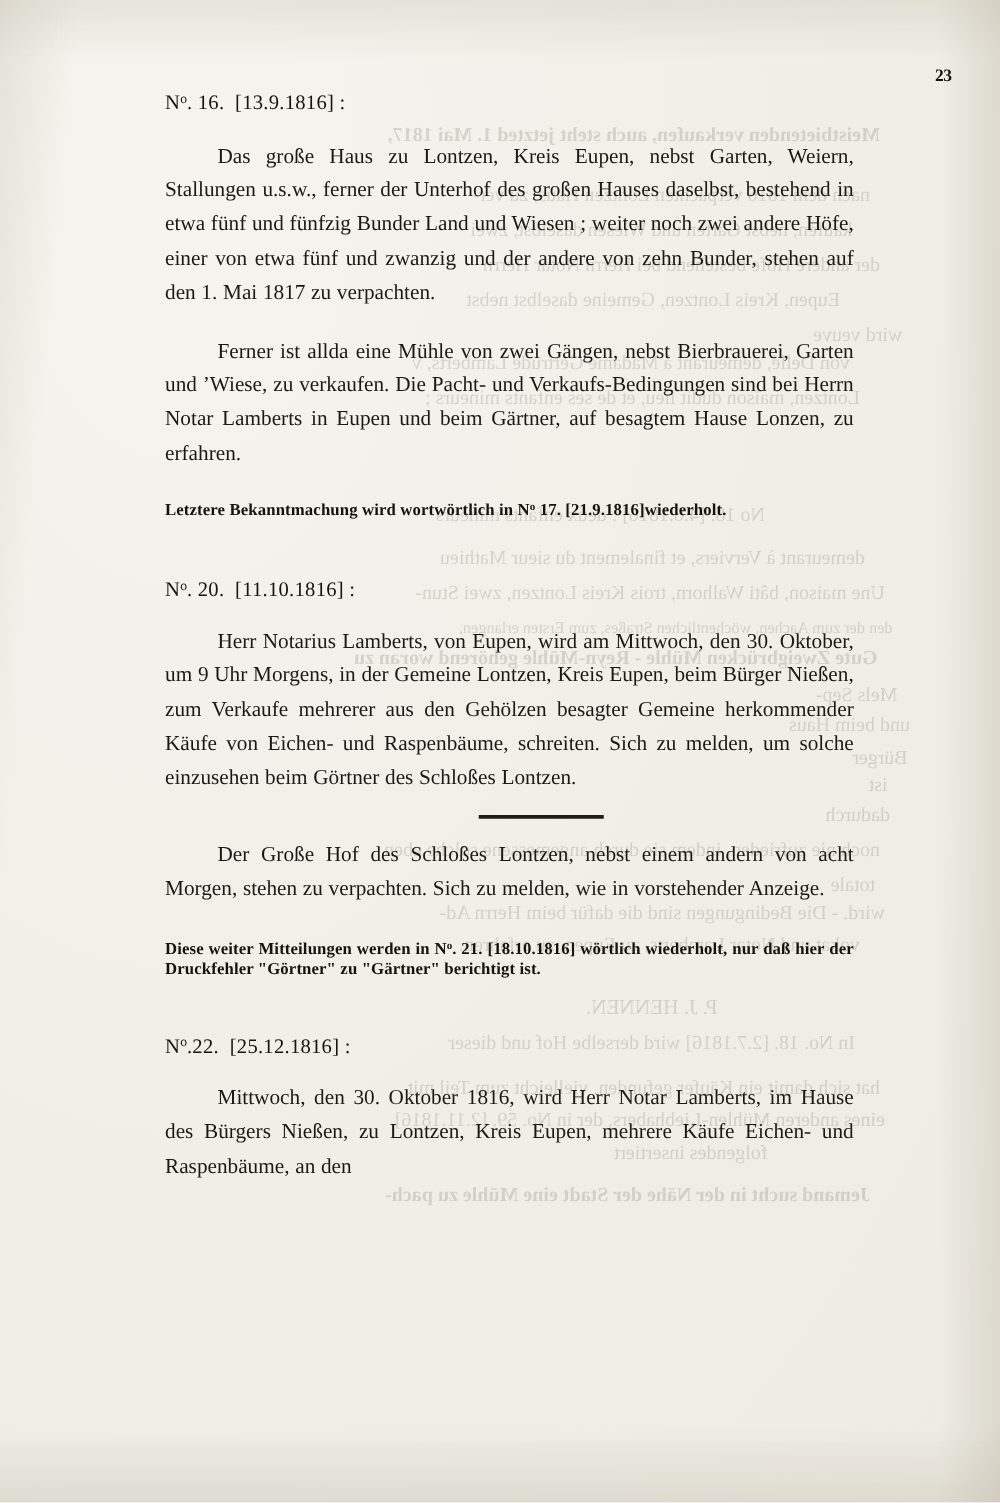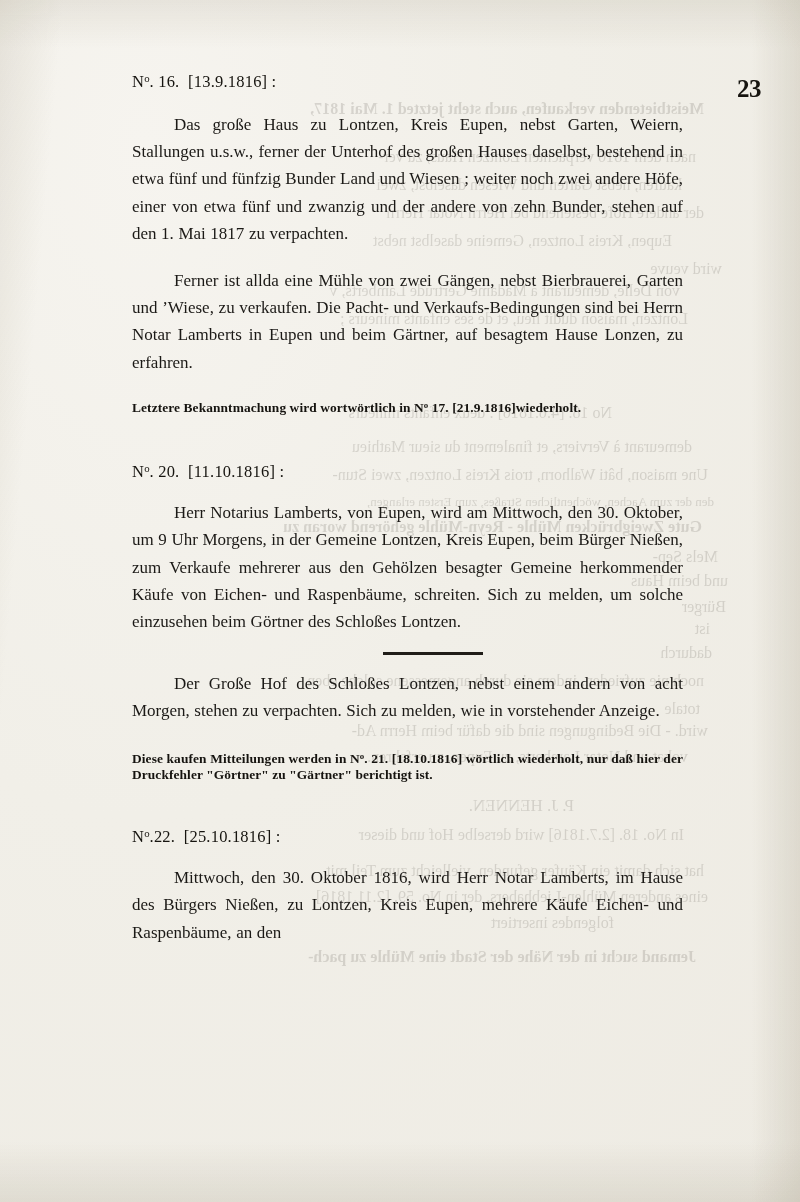--- a/index.html
+++ b/index.html
@@ -44,22 +44,22 @@
     top: 0;
     width: 551px;   
     height: 1202px;
     z-index: 4;
   }
 
   
   .folio {
     position: absolute;
     right: 39px;
-    top: 75px;
-    font-size: 25px;
+    top: 54px;
+    font-size: 14px;
     font-weight: bold;
     letter-spacing: -0.5px;
     color: #16140f;
     z-index: 6;
   }
 
   
   .entry-head {
     font-size: 16.5px;
     font-weight: normal;
@@ -208,24 +208,24 @@
     <div class="s-rule-above"></div>
     <div class="divider-wrap">
       <div class="divider"></div>
     </div>
     <div class="s-rule-below"></div>
 
     <p class="para">Der Große Hof des Schloßes Lontzen, nebst einem andern von acht Morgen, stehen zu verpachten. Sich zu melden, wie in vorstehender Anzeige.</p>
 
     <div class="s-para-to-note" style="height:23px"></div>
 
-    <p class="note"><span>Diese kaufen Mitteilungen werden in N</span><span class="sup">o</span><span>. 21. [18.10.1816] wörtlich wiederholt, nur daß hier der Druckfehler "Görtner" zu "Gärtner" berichtigt ist.</span></p>
+    <p class="note"><span>Diese weiter Mitteilungen werden in N</span><span class="sup">o</span><span>. 21. [18.10.1816] wörtlich wiederholt, nur daß hier der Druckfehler "Görtner" zu "Gärtner" berichtigt ist.</span></p>
 
     <div class="s-note-to-head" style="height:44px"></div>
 
-    <div class="entry-head"><span>N</span><span class="sup">o</span><span>.22.  [25.10.1816] :</span></div>
+    <div class="entry-head"><span>N</span><span class="sup">o</span><span>.22.  [25.12.1816] :</span></div>
 
     <div class="s-head-to-para" style="height:17px"></div>
 
     <p class="para">Mittwoch, den 30. Oktober 1816, wird Herr Notar Lamberts, im Hause des Bürgers Nießen, zu Lontzen, Kreis Eupen, mehrere Käufe Eichen- und Raspenbäume, an den</p>
 
   </div>
 </div>
 
 </body></html>

